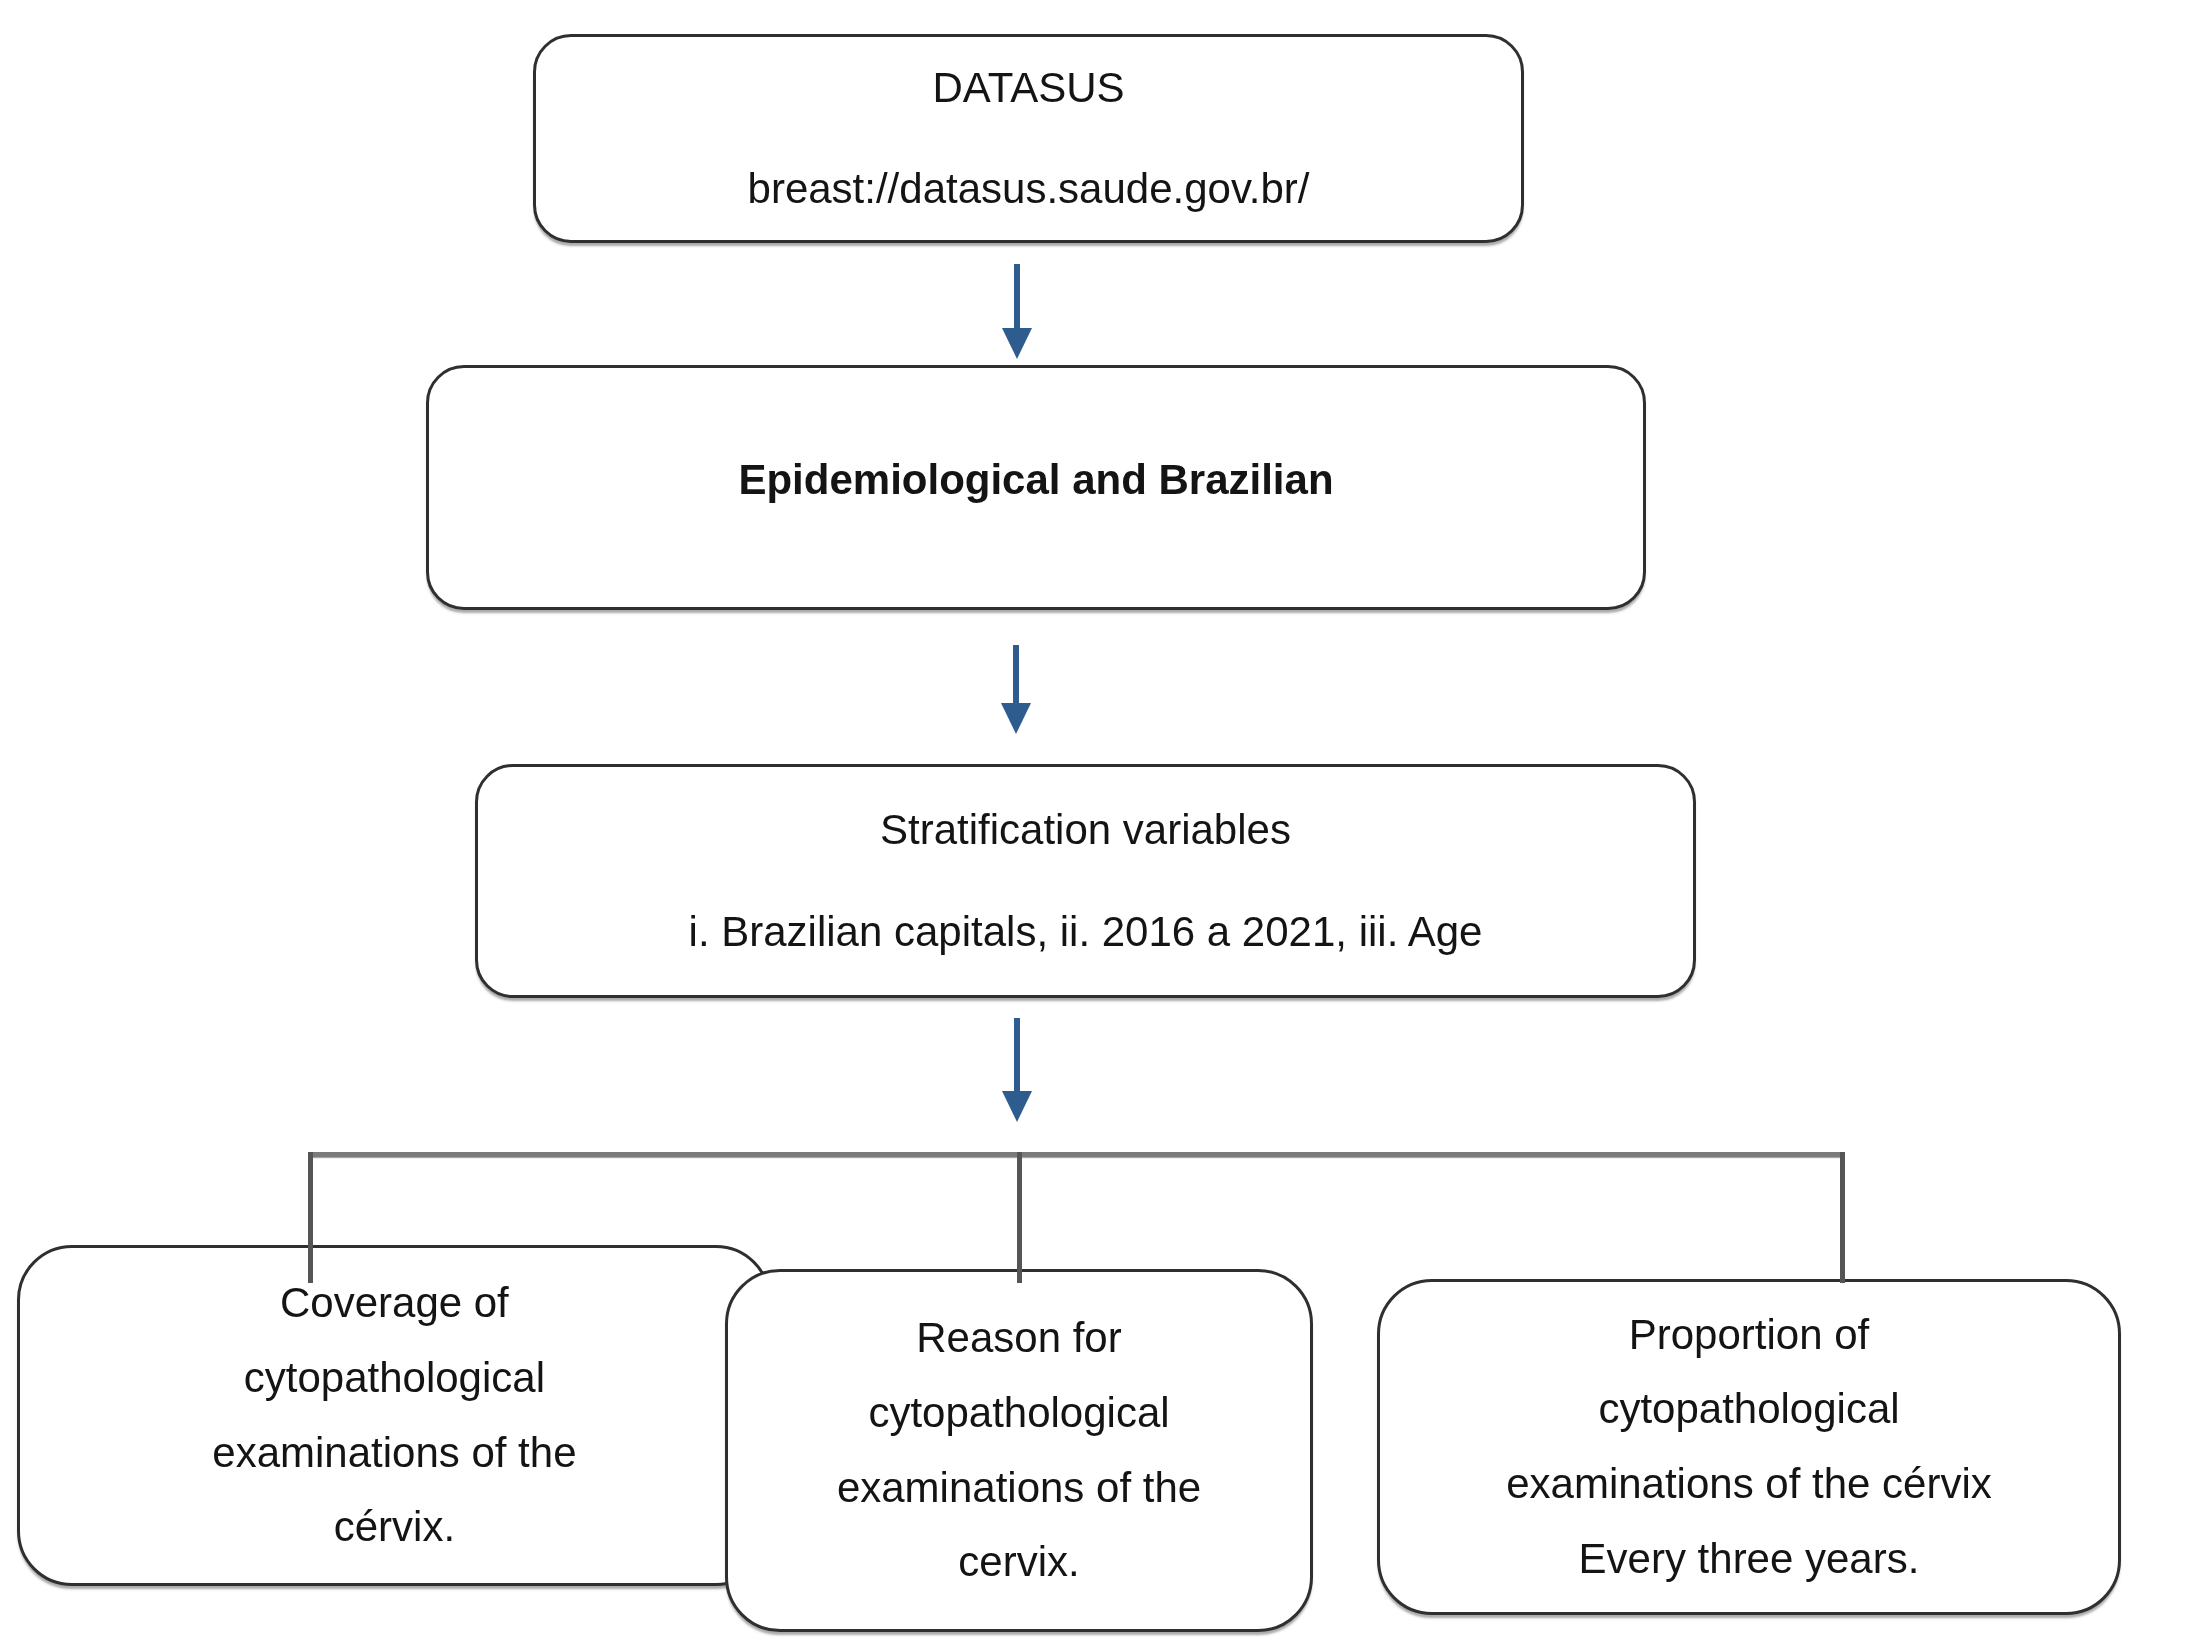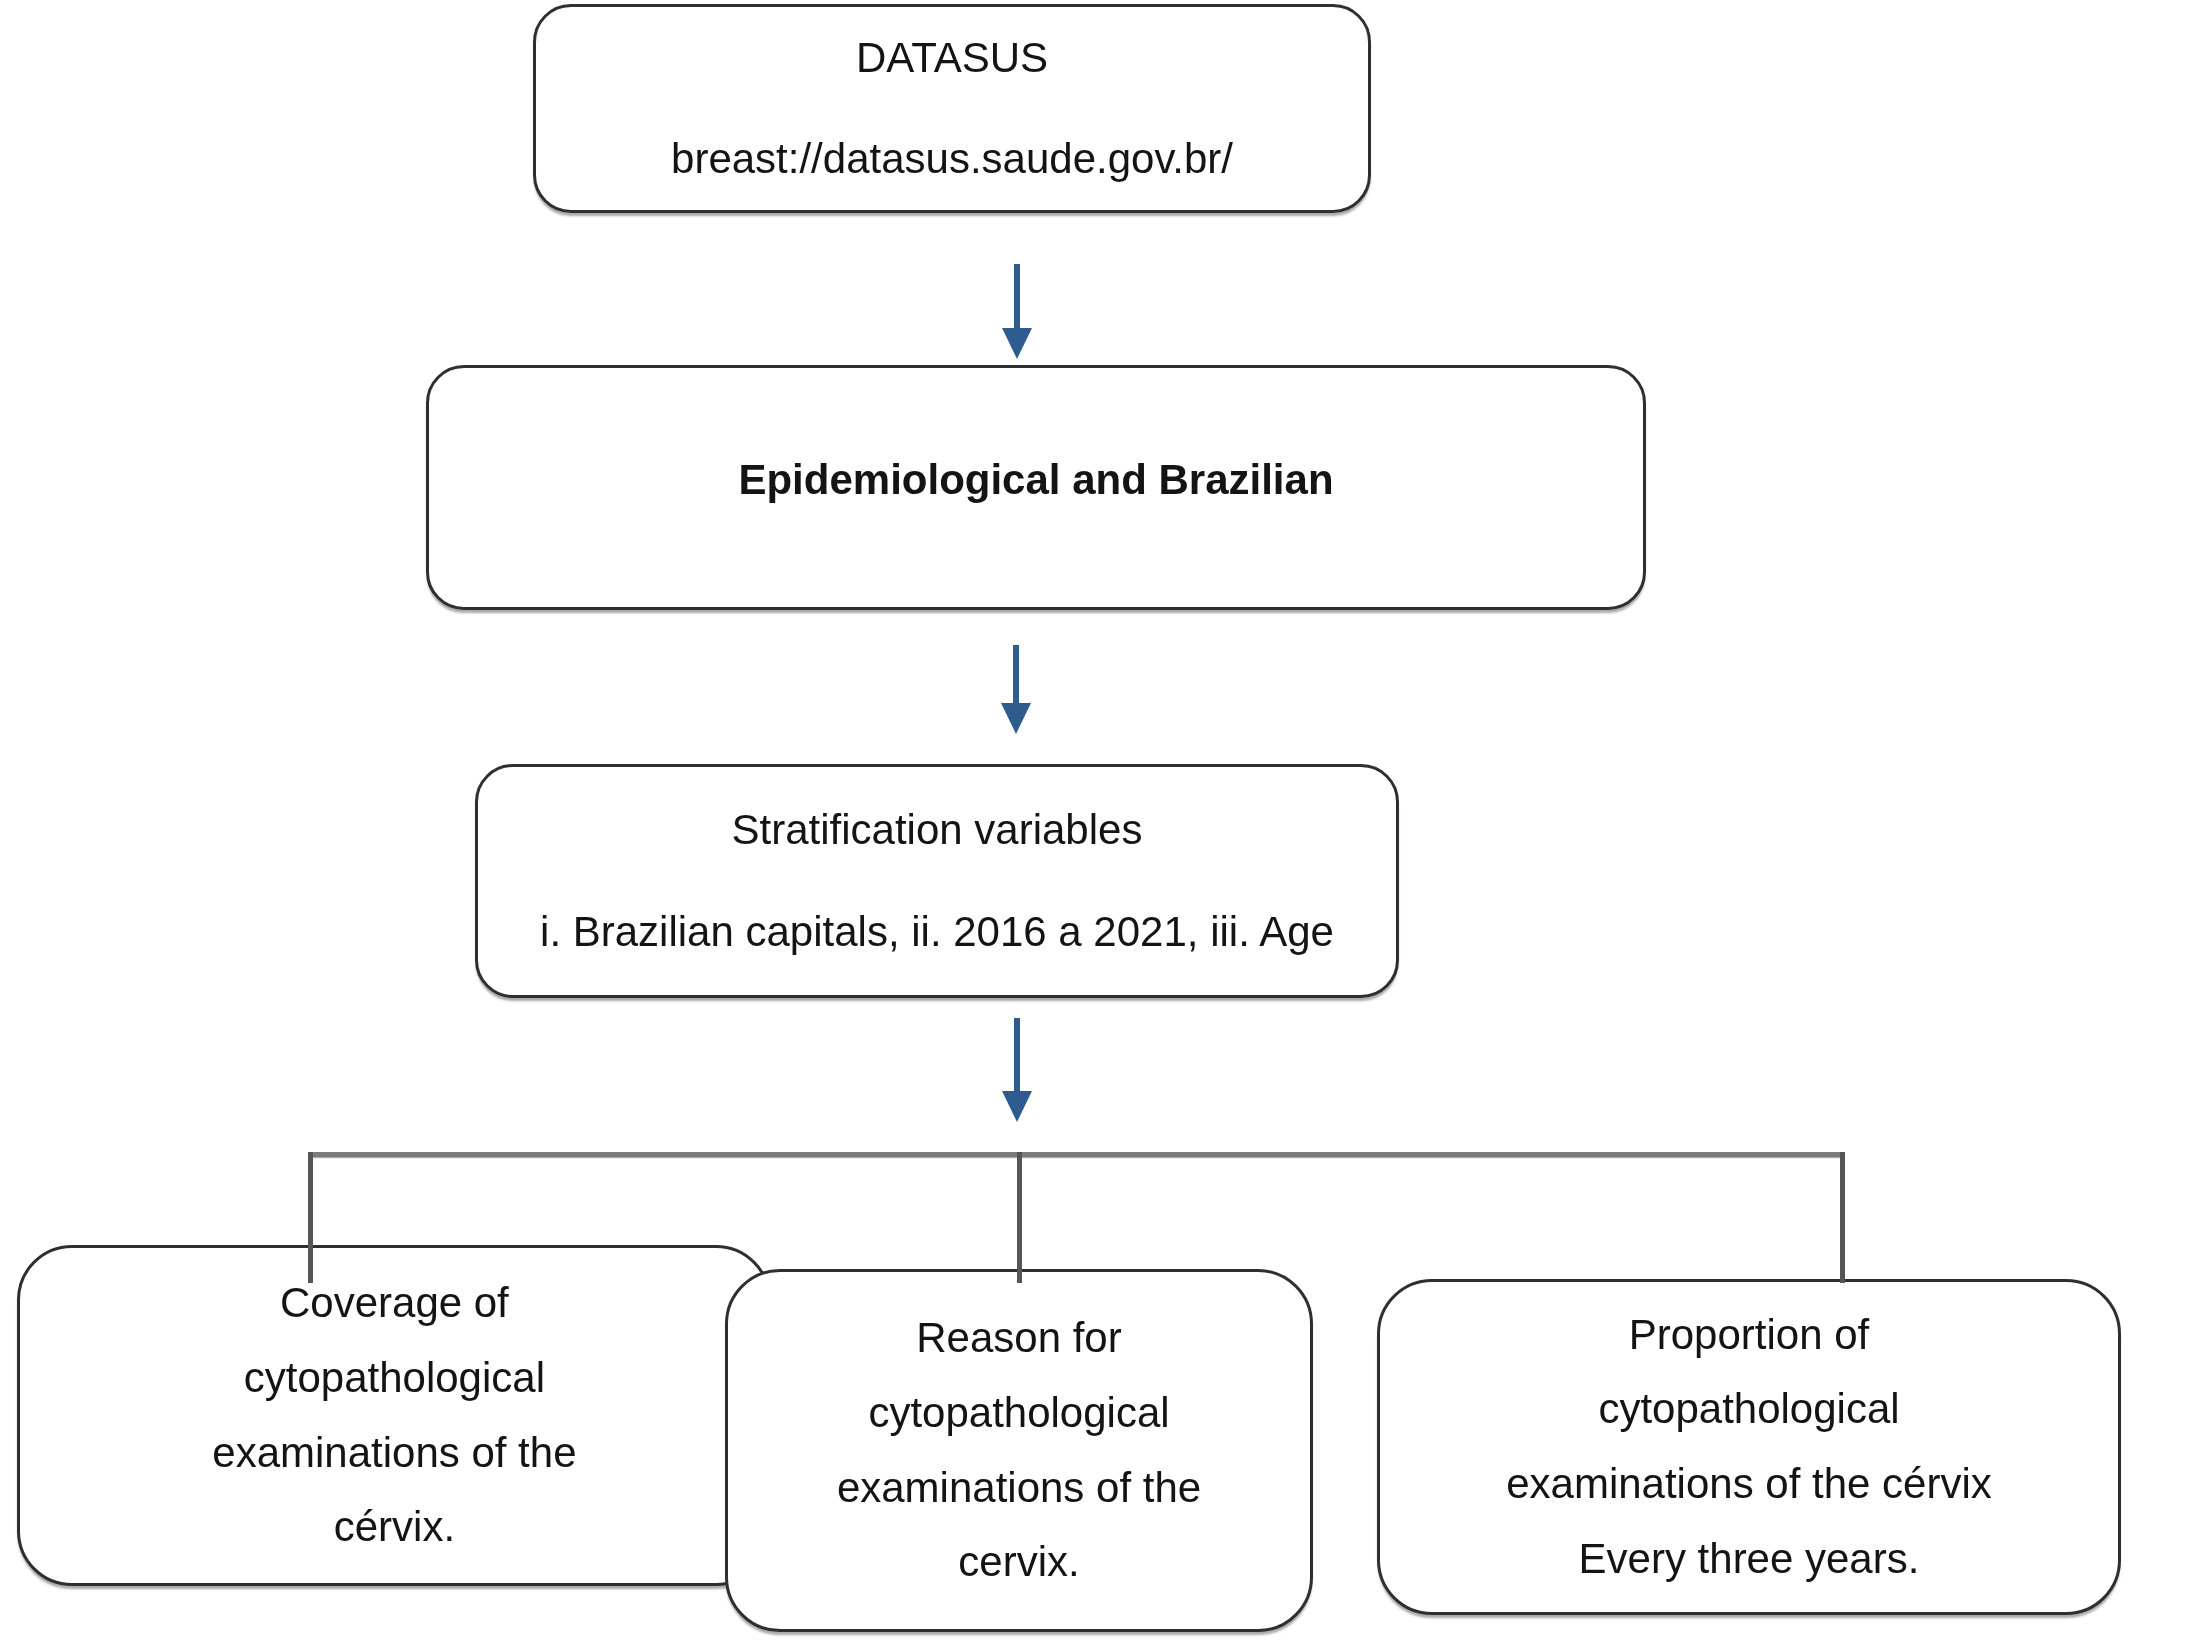--- a/index.html
+++ b/index.html
@@ -39,25 +39,25 @@
     font-size: 42px;
     line-height: 1.3;
     color: var(--text-color);
     z-index: 2;
     box-shadow: 0 4.6px 2.3px -1.7px rgba(125,125,125,0.65);
   }
   .node.top { border-radius: 38px; }
   .node.bottom { border-radius: 55px; line-height: 1.78; }
   .pre { white-space: pre-line; }
 
-  .node-datasus   { left: 533px;  top: 4px;   width: 838px; height: 209px; row-gap: 54px; line-height: 1.1; }
+  .node-datasus   { left: 533px;  top: 34px;   width: 991px; height: 209px; row-gap: 54px; line-height: 1.1; }
   .node-siscan    { left: 426px;  top: 365px;  width: 1220px; height: 245px; padding: 0 35px; }
   .node-siscan .heading { font-weight: bold; margin-bottom: 15px; }
   .node-siscan .body { line-height: 1.55; }
-  .node-strat     { left: 475px;  top: 764px; width: 924px; height: 234px; row-gap: 56px; line-height: 1.1; text-align: center; }
+  .node-strat     { left: 475px;  top: 764px; width: 1221px; height: 234px; row-gap: 56px; line-height: 1.1; text-align: center; }
   .node-coverage  { left: 17.4px;   top: 1245px; width: 754px; height: 341px; }
   .node-reason    { left: 725px; top: 1269px; width: 588px; height: 363px; }
   .node-proportion{ left: 1377px; top: 1279px; width: 744px; height: 336px; }
 
   
   .arrow {
     position: absolute;
     width: 6.4px;
     background: var(--arrow-color);
     z-index: 1;

